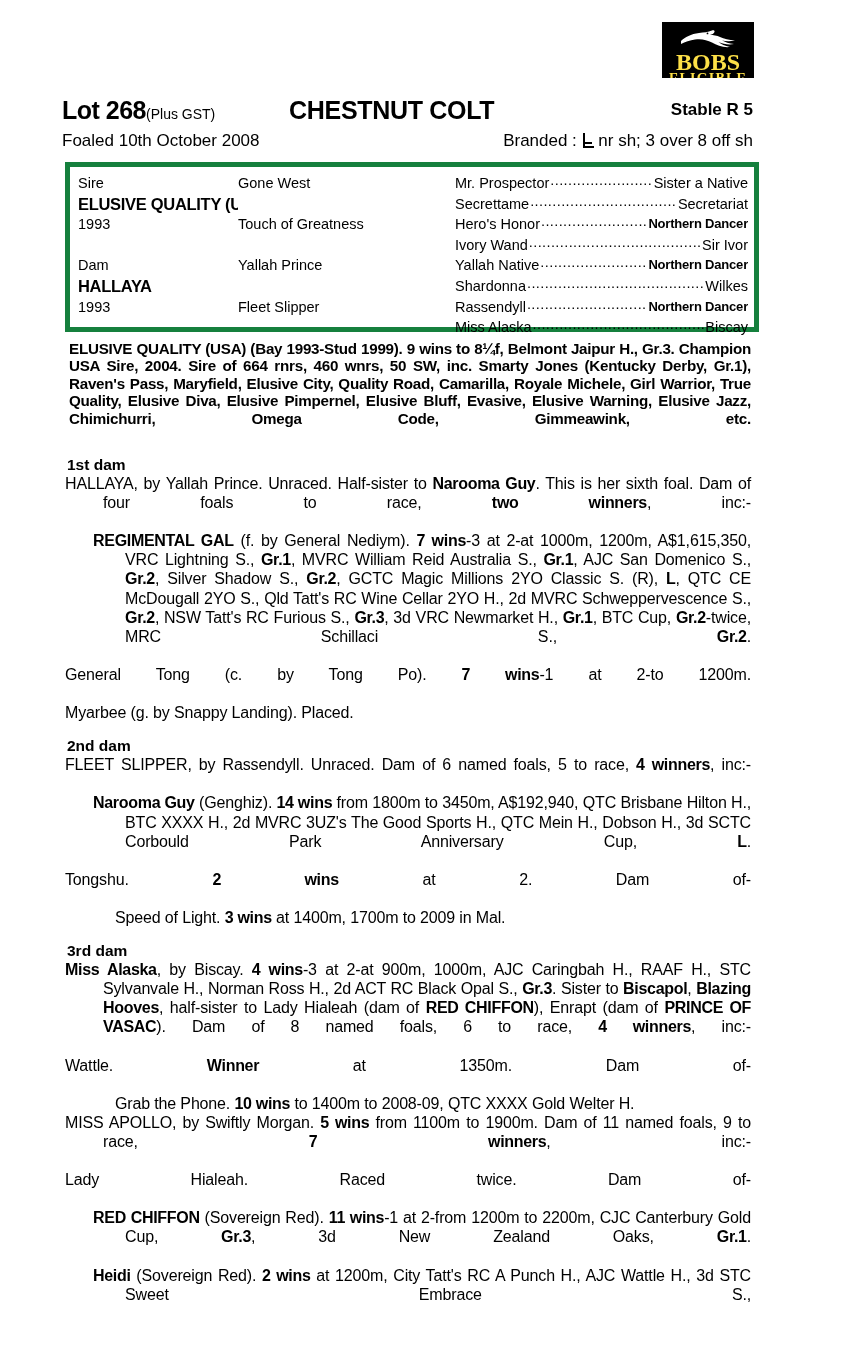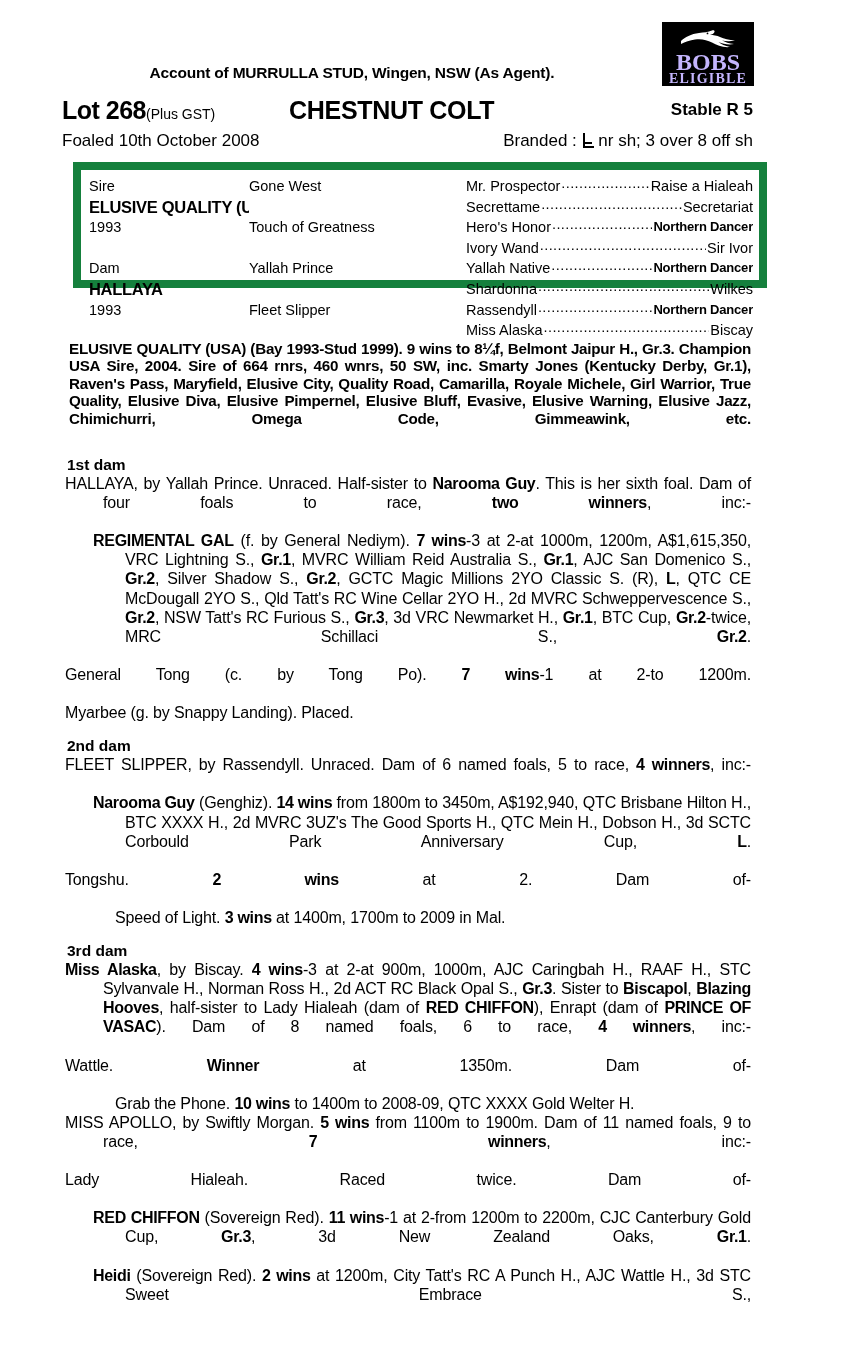--- a/index.html
+++ b/index.html
@@ -22,23 +22,23 @@
     width: 696px;
     height: 1356px;
   }
 
   
   .bobs-logo {
     position: absolute;
     right: -1px;
     top: 22px;
     width: 92px;
-    height: 64px;
+    height: 56px;
     background: #000;
-    color: #c4b5fd;
+    color: #fde047;
     text-align: center;
     overflow: hidden;
   }
   .bobs-horse {
     position: absolute;
     top: 6px;
     left: 50%;
     transform: translateX(-50%);
     width: 62px;
     height: 22px;
@@ -142,24 +142,24 @@
   }
   .brandglyph .bar2 {
     position: absolute;
     left: 1px; bottom: 4px; width: 9px; height: 2px; background: #000;
   }
 
   
   .ped {
     position: absolute;
     top: 162px;
-    left: 16px;
+    left: 8px;
     width: 694px;
-    height: 126px;
-    border: 8px solid #15803d;
+    height: 170px;
+    border: 5px solid #15803d;
     box-sizing: border-box;
   }
   .ped-inner { position: relative; width: 100%; height: 100%; }
   .ped-col1 { position: absolute; left: 8px; top: 6px; width: 160px; font-size: 14.5px; }
   .ped-col2 { position: absolute; left: 168px; top: 6px; width: 210px; font-size: 14.5px; }
   .ped-col3 { position: absolute; left: 385px; top: 6px; right: 6px; font-size: 14.5px; }
 
   .pline { height: 20.6px; line-height: 20.6px; white-space: nowrap; overflow: hidden; }
   .pline.b { font-weight: bold; font-size: 16.5px; letter-spacing: -0.3px; }
   .pline.spacer { visibility: hidden; }
@@ -241,21 +241,20 @@
 
   <div class="bobs-logo">
     <svg class="bobs-horse" viewBox="0 0 62 22">
       <path fill="#ffffff" d="M4 13 C8 9 14 6 22 5 C27 4.5 31 4 35 2.5 C36.5 2 38 2.5 37.5 4 C37 5.5 35 6.5 33 7 C36 7 40 7.5 43 9 C47 11 52 12 58 12.5 C54 13.5 49 13.5 45 12.5 C48 14 52 15.5 57 16 C52 17 46 16 41.5 14 C44 16 48 18 53 19 C46.5 19.8 40 17.5 35 14.5 C30 11.8 24 10.5 18 11.5 C13 12.3 8 13.8 4 16 Z"></path>
       <circle cx="30.5" cy="5.4" r="0.9" fill="#000000"></circle>
     </svg>
     <div class="bobs-word">BOBS</div>
     <div class="bobs-sub">ELIGIBLE</div>
   </div>
 
-  <div class="account-line">Account of MURRULLA STUD, Wingen, NSW (As Agent).</div>
 
   <div class="titlerow">
     <div class="lot">
       <span>Lot 268</span><span class="gst">(Plus GST)</span>
     </div>
     <div class="colt-title">CHESTNUT COLT</div>
     <div class="stable">Stable R 5</div>
   </div>
 
   <div class="subrow">
@@ -280,21 +279,21 @@
         <div class="pline">Touch of Greatness</div>
         <div class="pline spacer">&nbsp;</div>
         <div class="pline">Yallah Prince</div>
         <div class="pline spacer">&nbsp;</div>
         <div class="pline">Fleet Slipper</div>
       </div>
       <div class="ped-col3">
           <div class="dotrow">
             <span class="l">Mr. Prospector</span>
             <span class="dots"></span>
-            <span class="r">Raise a Hialeah</span>
+            <span class="r">Sister a Native</span>
           </div>
           <div class="dotrow">
             <span class="l">Secrettame</span>
             <span class="dots"></span>
             <span class="r">Secretariat</span>
           </div>
           <div class="dotrow">
             <span class="l">Hero's Honor</span>
             <span class="dots"></span>
             <span class="r bold">Northern Dancer</span>

